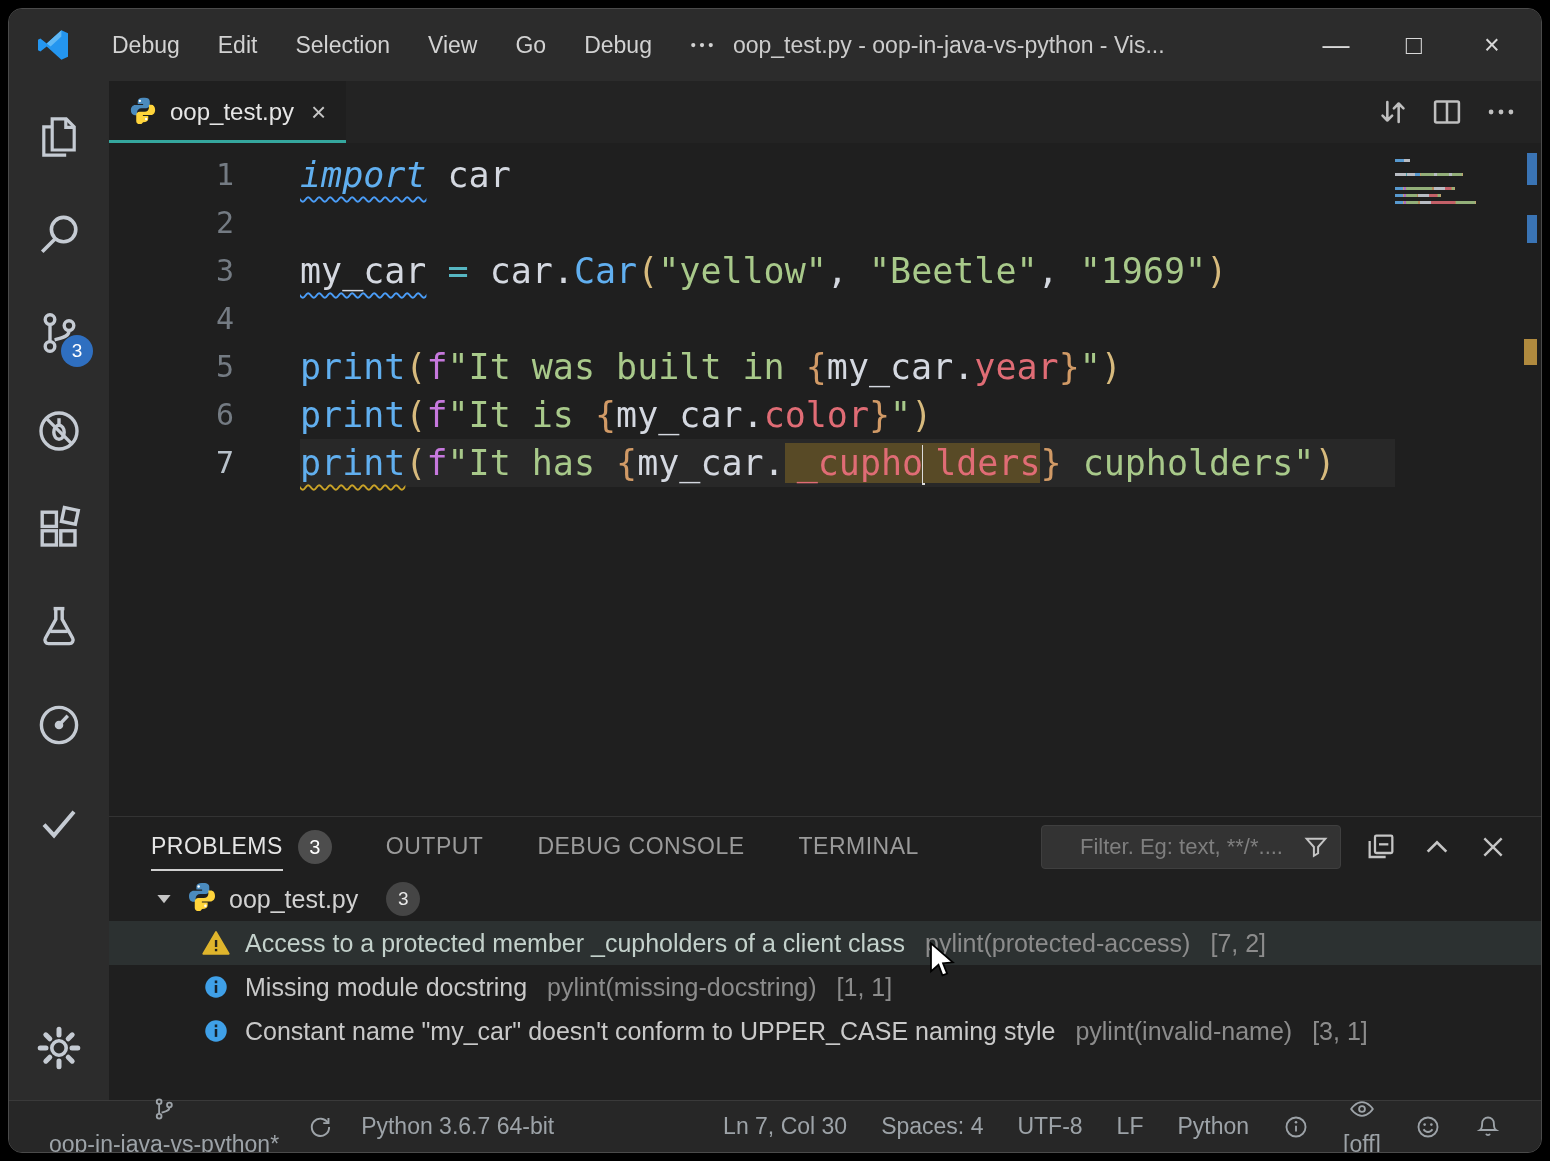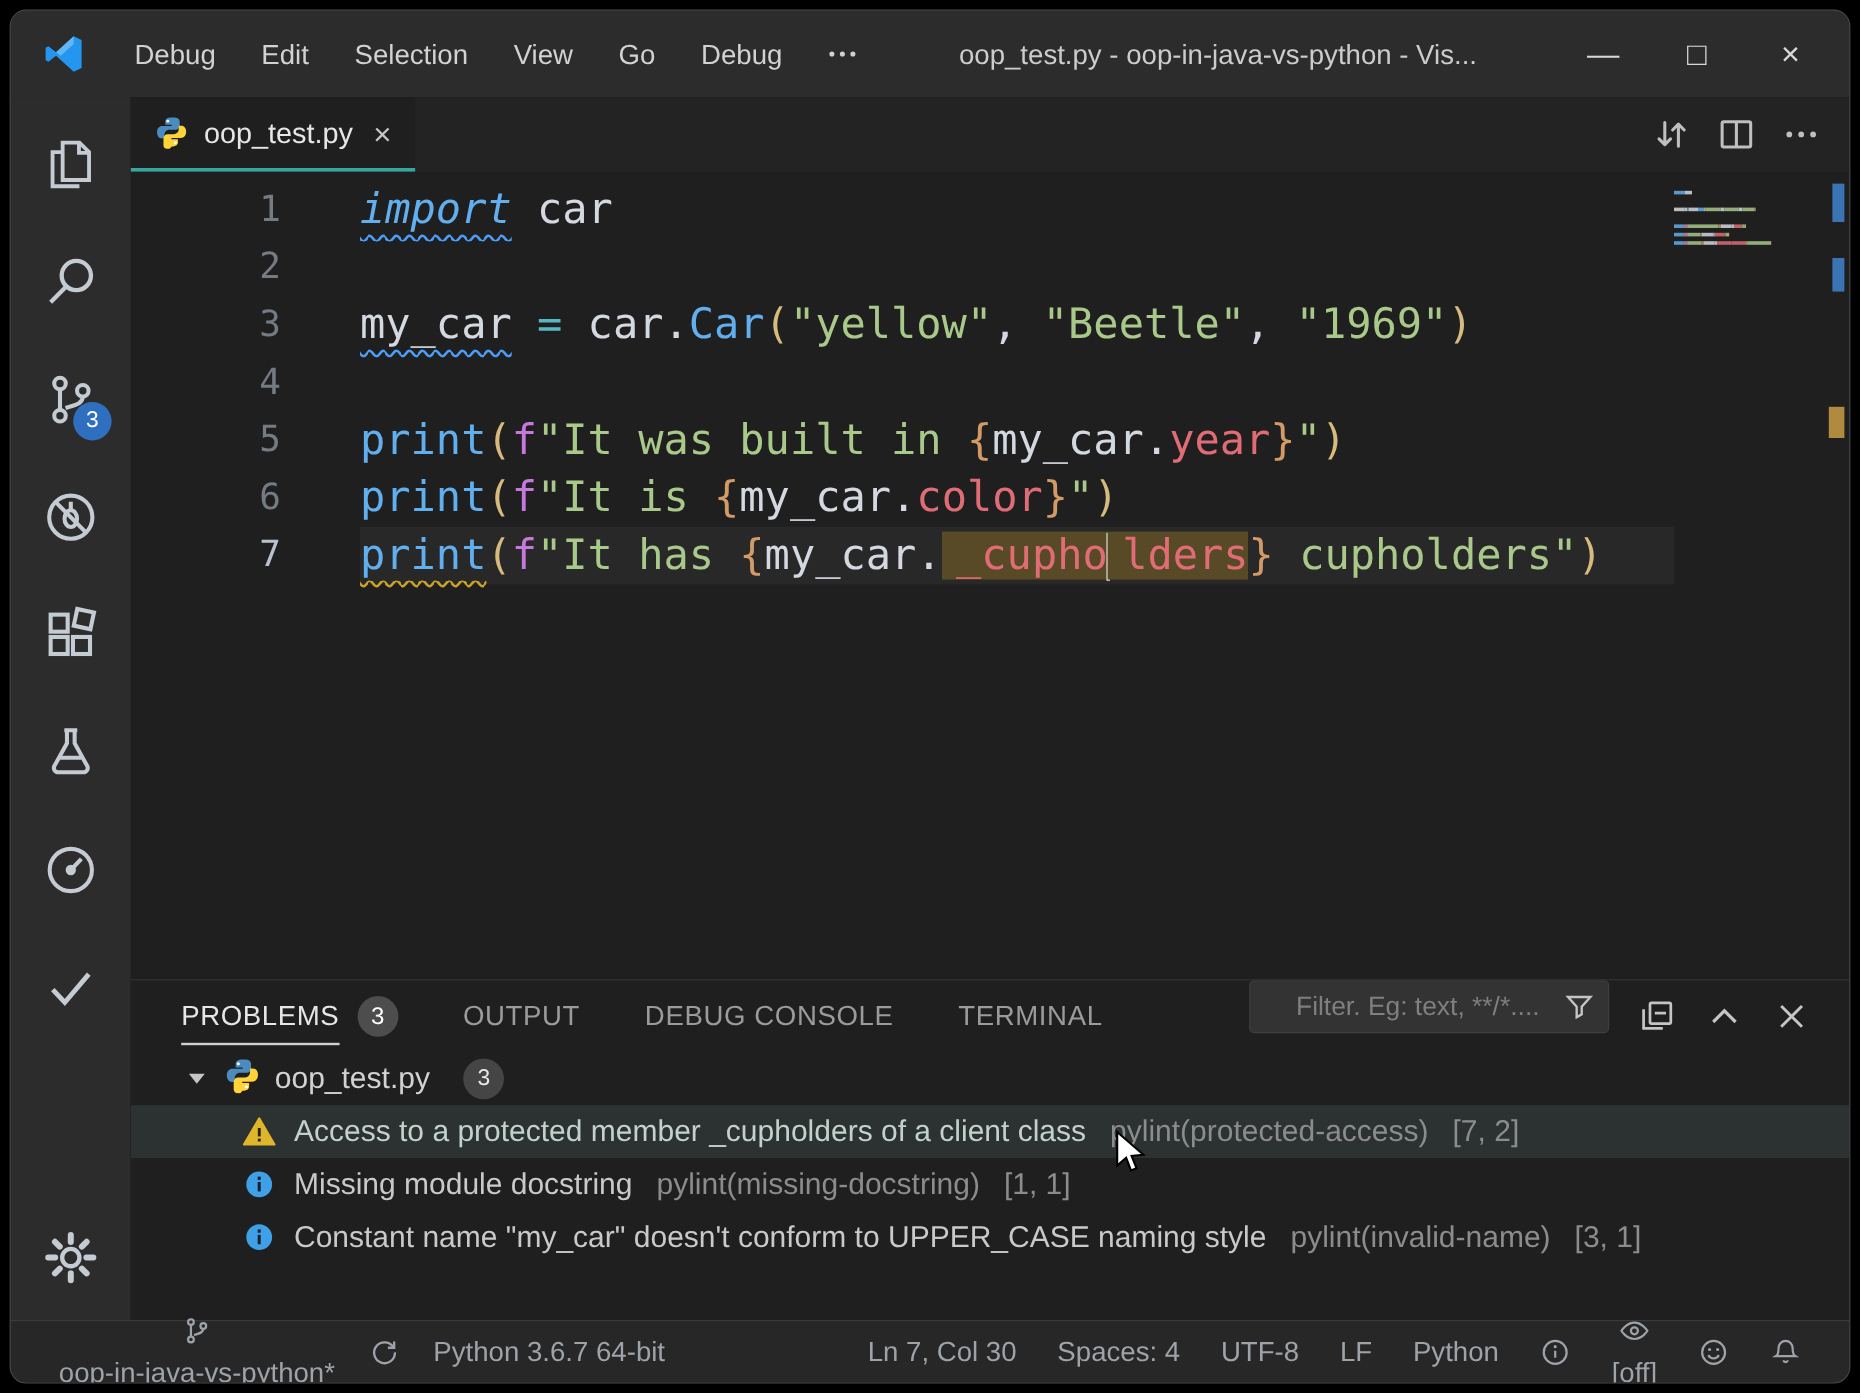--- a/index.html
+++ b/index.html
@@ -5,21 +5,21 @@
   *{margin:0;padding:0;box-sizing:border-box;}
   html,body{width:1550px;height:1161px;background:#000;font-family:"Liberation Sans","DejaVu Sans",sans-serif;overflow:hidden;}
   .window{position:absolute;left:8px;top:8px;width:1534px;height:1145px;background:#1f1f1f;border:1px solid #4a4a4a;
     border-radius:14px;overflow:hidden;display:flex;flex-direction:column;}
   
   .titlebar{height:72px;background:#2c2c2c;display:flex;align-items:center;color:#cfcfcf;flex:none;}
   .vslogo{width:36px;height:36px;margin:0 22px 0 26px;flex:none;display:flex;}
   .menus{display:flex;align-items:center;}
   .menu-item{padding:0 19px;font-size:23px;color:#d2d2d2;cursor:default;}
   .menu-more{padding:0 16px;display:flex;align-items:center;}
-  .wtitle{flex:1;text-align:center;font-size:23px;color:#cccccc;white-space:nowrap;overflow:hidden;}
+  .wtitle{flex:1;font-size:23px;color:#cccccc;white-space:nowrap;overflow:hidden;}
   .wctrls{display:flex;align-items:center;flex:none;margin-right:10px;}
   .wctrls span{width:78px;text-align:center;font-size:27px;color:#d8d8d8;cursor:default;}
   
   .main{flex:1;display:flex;min-height:0;}
   .activitybar{width:100px;background:#2c2c2c;display:flex;flex-direction:column;align-items:center;padding-top:30px;gap:46px;flex:none;}
   .ab-item{width:52px;height:52px;display:flex;align-items:center;justify-content:center;position:relative;cursor:pointer;}
   .ab-item svg{width:48px;height:48px;}
   .ab-badge{position:absolute;right:-8px;bottom:-8px;min-width:32px;height:32px;border-radius:16px;background:#2f6fc0;
     color:#fff;font-size:19px;line-height:32px;text-align:center;}
   .ab-gear{margin-top:auto;margin-bottom:26px;}
@@ -53,21 +53,21 @@
   .minimap{position:absolute;top:14px;right:26px;width:120px;}
   .mm-line{height:7px;white-space:nowrap;line-height:0;}
   .minimap span{display:inline-block;height:3px;background:currentColor;opacity:.85;}
   .ruler{position:absolute;top:0;bottom:0;right:4px;width:14px;}
   .ruler div{position:absolute;right:0;}
   .rm-info1{top:10px;height:32px;width:10px;background:#3a74b5;}
   .rm-info2{top:72px;height:28px;width:10px;background:#3a74b5;}
   .rm-warn{top:196px;height:26px;width:13px;background:#b08a3e;}
   
   .panel{height:284px;flex:none;border-top:1px solid #333;display:flex;flex-direction:column;background:#1f1f1f;}
-  .panel-header{height:60px;display:flex;padding:0 26px 0 42px;flex:none;}
+  .panel-header{height:60px;display:flex;align-items:center;padding:0 26px 0 42px;flex:none;}
   .ptabs{display:flex;align-items:center;gap:54px;}
   .ptab{display:flex;align-items:center;gap:15px;cursor:pointer;}
   .ptab .lbl{font-size:23px;letter-spacing:.5px;color:#9b9b9b;padding:9px 0;border-bottom:2px solid transparent;}
   .ptab.active .lbl{color:#e6e6e6;border-bottom-color:#d0d0d0;}
   .pbadge{min-width:34px;height:34px;border-radius:17px;background:#4d4d4d;color:#fff;font-size:20px;line-height:34px;text-align:center;}
   .filterbox{margin-left:auto;width:300px;height:44px;background:#333;border:1px solid #3f3f3f;border-radius:4px;
     display:flex;align-items:center;padding:0 10px;}
   .filterbox input{flex:1;background:transparent;border:none;outline:none;color:#f9a8d4;font-size:22px;font-family:Liberation Sans, sans-serif;min-width:0;margin-left:28px;}
   .filterbox input::placeholder{color:#7f7f7f;}
   .filterbox svg{width:28px;height:28px;flex:none;}

